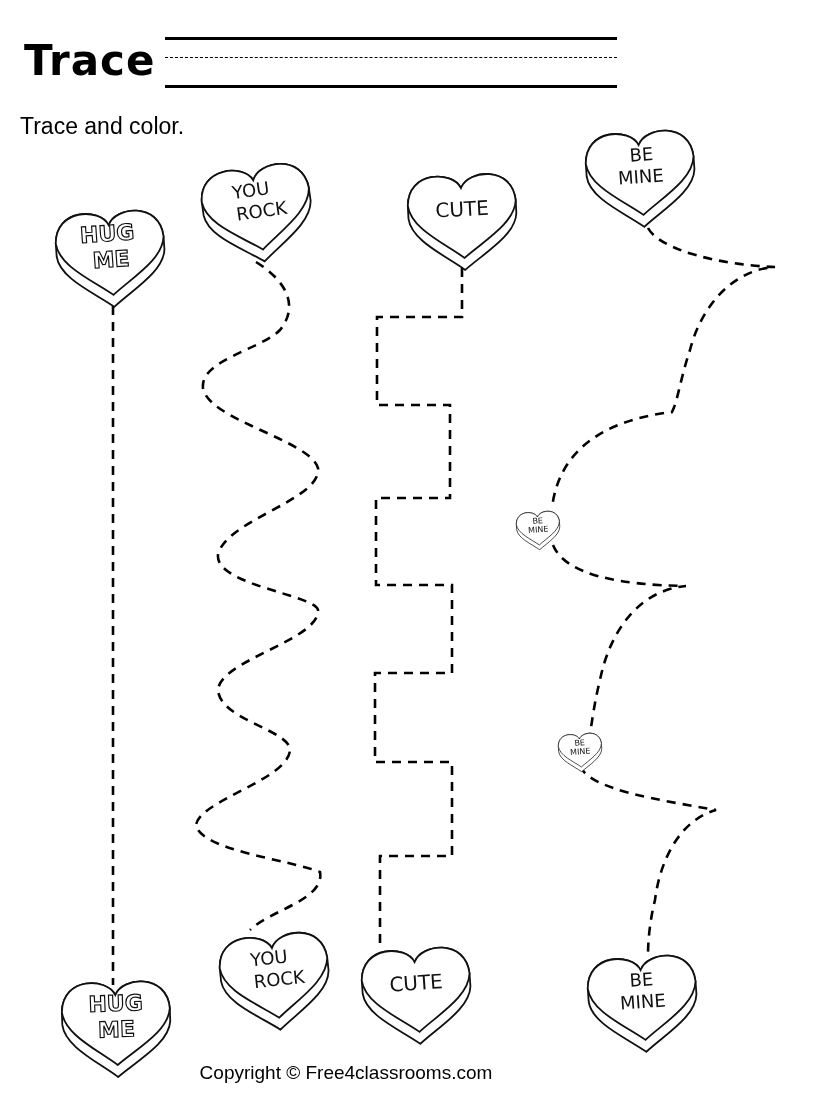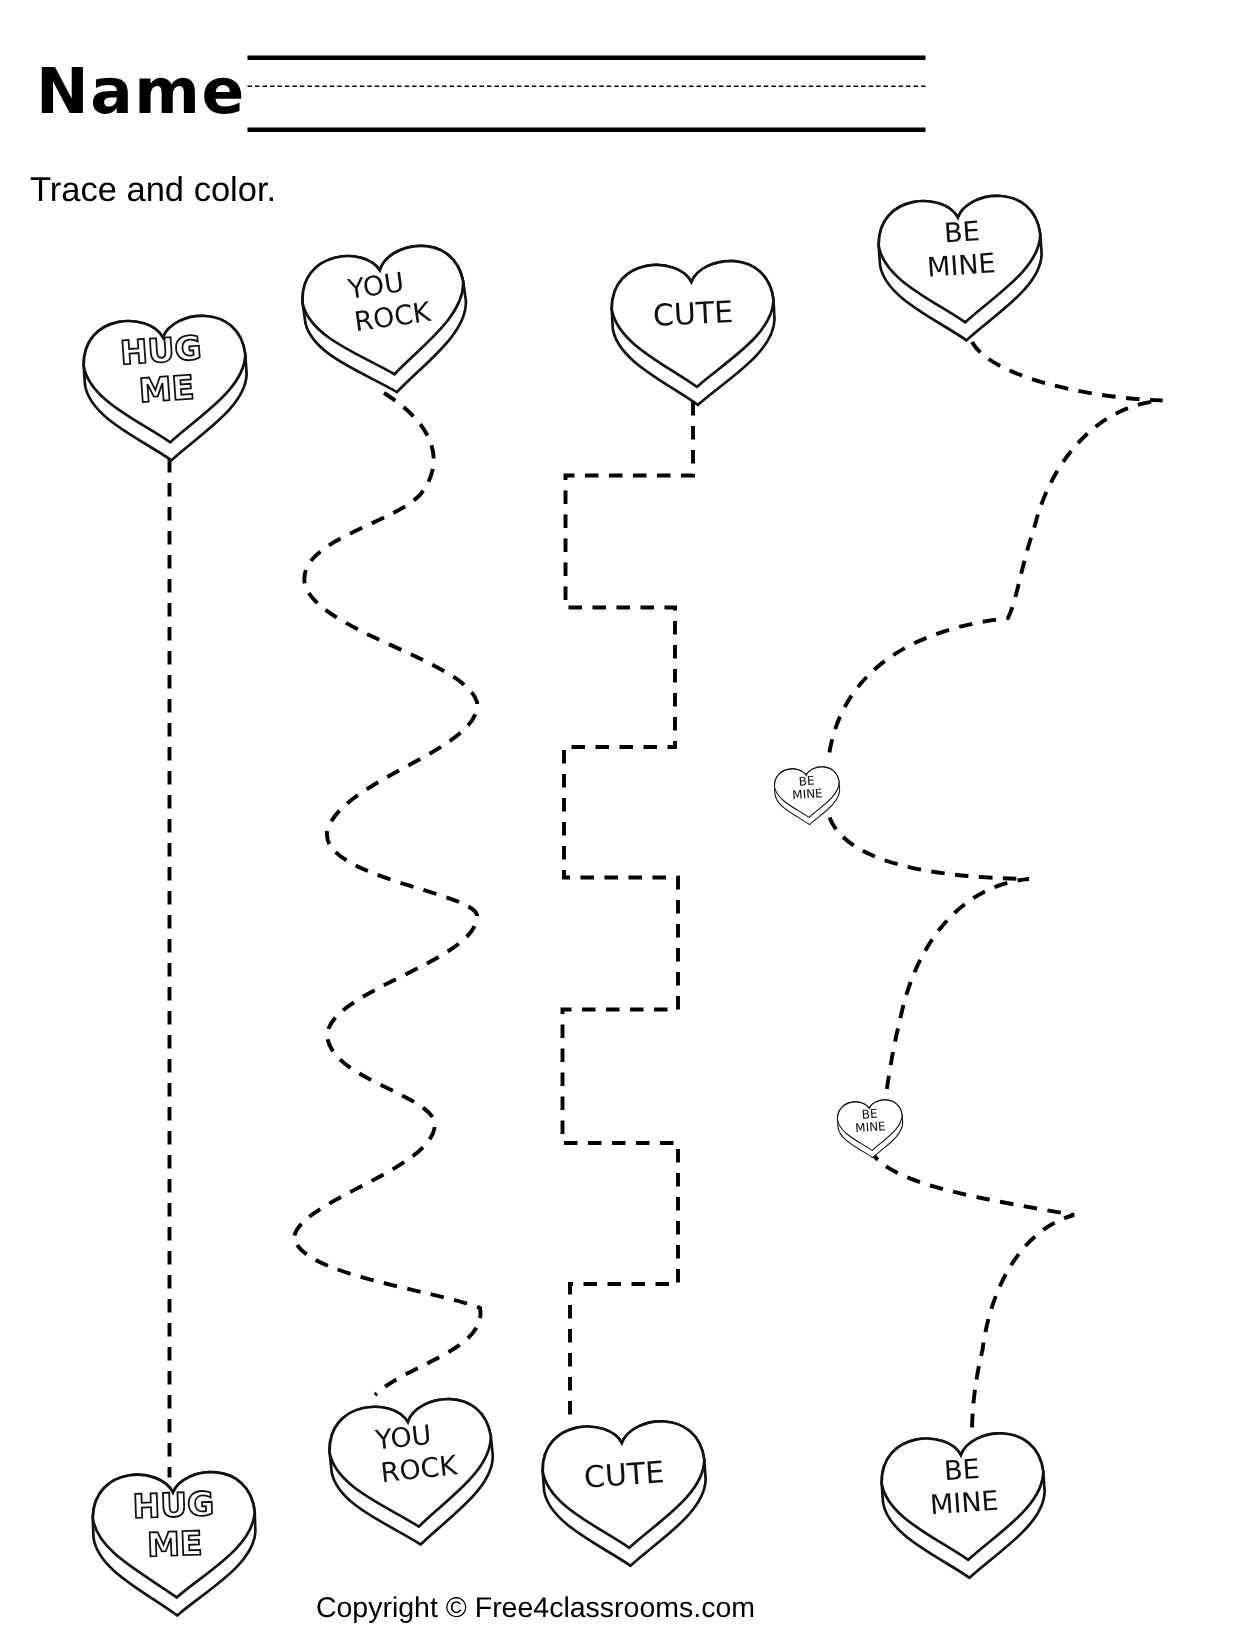--- a/index.html
+++ b/index.html
@@ -2,30 +2,30 @@
 <html><head>
 <meta charset="utf-8">
 <style>
   html, body { margin: 0; padding: 0; background: #ffffff; }
   body { width: 826px; height: 1100px; position: relative; overflow: hidden; font-family: "Liberation Sans", sans-serif; color: #000; }
   .name-label { position: absolute; left: 24px; top: 36px; font-family: "DejaVu Sans", sans-serif; font-size: 42px; font-weight: bold; letter-spacing: 1px; }
   .name-line-top { position: absolute; left: 165px; top: 37px; width: 452px; height: 0; border-top: 3px solid #000; }
   .name-line-mid { position: absolute; left: 165px; top: 57px; width: 452px; height: 0; border-top: 1.5px dashed #000; }
   .name-line-bot { position: absolute; left: 165px; top: 85px; width: 452px; height: 0; border-top: 3px solid #000; }
   .instruction { position: absolute; left: 20px; top: 113px; font-family: "Liberation Sans", sans-serif; font-size: 23px; }
-  .copyright { position: absolute; left: 0; width: 692px; top: 1062px; text-align: center; font-size: 19px; padding-left: 14px; }
+  .copyright { position: absolute; left: 0; width: 692px; top: 1062px; text-align: center; font-size: 19px; padding-left: 3px; }
   .copyright span { position: relative; left: -3px; }
   svg.sheet { position: absolute; left: 0; top: 0; }
   .heart-text { font-family: "DejaVu Sans", sans-serif; fill: #111; }
   .heart-outline-text { font-family: "DejaVu Sans", sans-serif; font-weight: bold; fill: #fff; stroke: #111; stroke-width: 1.2; }
 </style>
 </head>
 <body>
 
-<div class="name-label">Name</div>
+<div class="name-label">Trace</div>
 <div class="name-line-top"></div>
 <div class="name-line-mid"></div>
 <div class="name-line-bot"></div>
 
 <div class="instruction">Trace and color.</div>
 
 <svg class="sheet" width="826" height="1100" viewBox="0 0 826 1100" xmlns="http://www.w3.org/2000/svg">
   <defs>
 
     <g id="candy-heart">

